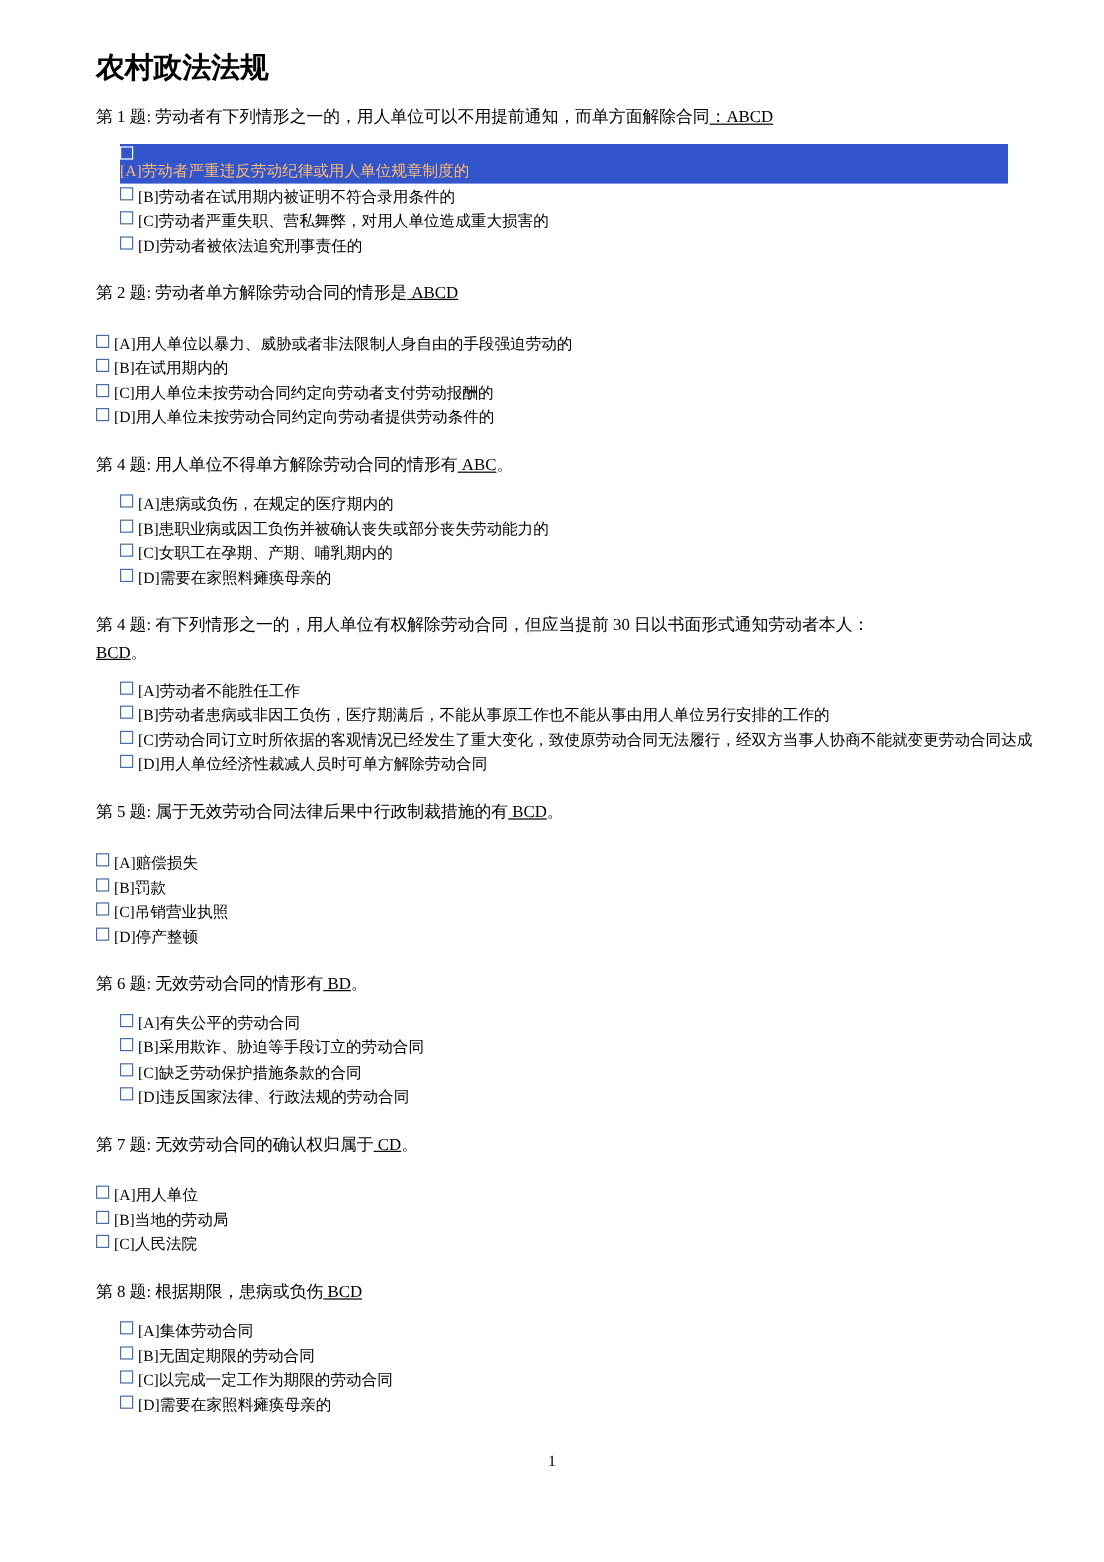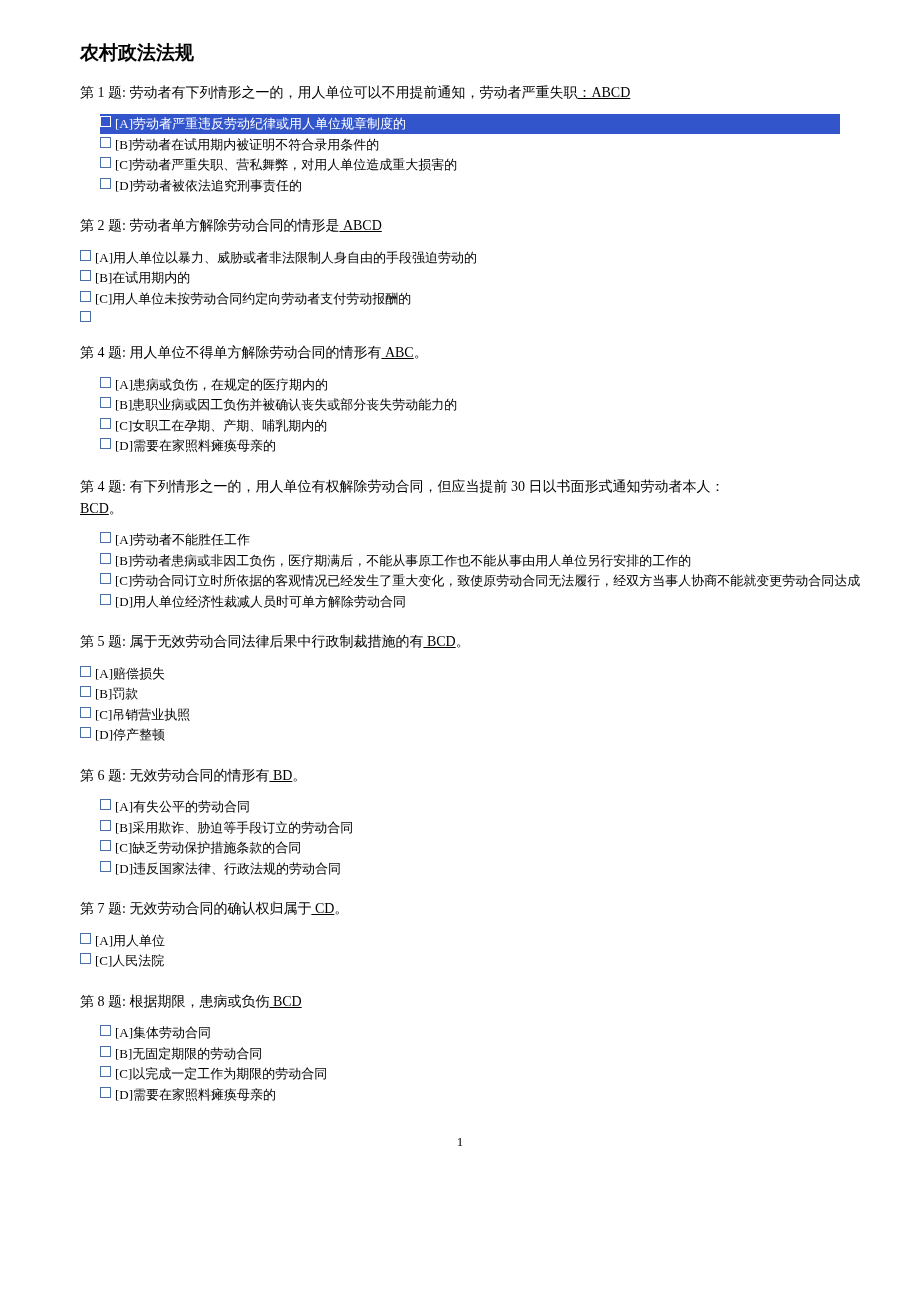--- a/index.html
+++ b/index.html
@@ -6,41 +6,42 @@
       font-family: "SimSun", "宋体", serif;
       font-size: 13px;
       color: #000;
       background: #fff;
       margin: 0;
       padding: 40px 80px;
       width: 920px;
       box-sizing: border-box;
     }
     h1 {
-      font-size: 19px;
+      font-size: 24px;
       font-weight: bold;
       margin: 0 0 16px 0;
     }
     .question {
       margin-bottom: 20px;
     }
     .q-prompt {
       font-size: 14px;
       margin-bottom: 10px;
       line-height: 1.6;
     }
     .answer {
       text-decoration: underline;
       text-align: center;
     }
     .options {
       padding-left: 20px;
     }
     .options.no-indent {
       padding-left: 0;
+      margin-top: 20px;
     }
     .option-row {
       display: flex;
       align-items: flex-start;
       line-height: 1.5;
       margin-bottom: 1px;
     }
     .checkbox-icon {
       display: inline-block;
       width: 11px;
@@ -49,40 +50,41 @@
       margin-right: 4px;
       margin-top: 2px;
       flex-shrink: 0;
       box-sizing: border-box;
     }
     .option-text {
       white-space: nowrap;
     }
     .highlighted {
       background: #3355cc;
-      color: #ffffff;
+      color: #fdba74;
+      flex-direction: column;
     }
     .highlighted .checkbox-icon {
       border-color: #fff;
       background: #3355cc;
     }
     .page-number {
       text-align: center;
       margin-top: 30px;
       font-size: 13px;
     }
   </style>
 </head>
 <body>
 
 <h1>农村政法法规</h1>
 
 <div id="questions-container">
     <div class="question">
-      <div class="q-prompt"><span>第 1 题:   </span><span>劳动者有下列情形之一的，用人单位可以不用提前通知，劳动者严重失职</span><span class="answer">：ABCD</span></div>
+      <div class="q-prompt"><span>第 1 题:   </span><span>劳动者有下列情形之一的，用人单位可以不用提前通知，而单方面解除合同</span><span class="answer">：ABCD</span></div>
       <div class="options">
         <div class="option-row highlighted">
           <span class="checkbox-icon"></span>
           <span class="option-text">[A]劳动者严重违反劳动纪律或用人单位规章制度的</span>
         </div>
         <div class="option-row">
           <span class="checkbox-icon"></span>
           <span class="option-text">[B]劳动者在试用期内被证明不符合录用条件的</span>
         </div>
         <div class="option-row">
@@ -105,20 +107,21 @@
         <div class="option-row">
           <span class="checkbox-icon"></span>
           <span class="option-text">[B]在试用期内的</span>
         </div>
         <div class="option-row">
           <span class="checkbox-icon"></span>
           <span class="option-text">[C]用人单位未按劳动合同约定向劳动者支付劳动报酬的</span>
         </div>
         <div class="option-row">
           <span class="checkbox-icon"></span>
+          <span class="option-text">[D]用人单位未按劳动合同约定向劳动者提供劳动条件的</span>
         </div>
       </div>
     </div>
     <div class="question">
       <div class="q-prompt"><span>第 4 题:   </span><span>用人单位不得单方解除劳动合同的情形有</span><span class="answer"> ABC</span><span>。</span></div>
       <div class="options">
         <div class="option-row">
           <span class="checkbox-icon"></span>
           <span class="option-text">[A]患病或负伤，在规定的医疗期内的</span>
         </div>
@@ -201,20 +204,24 @@
     </div>
     <div class="question">
       <div class="q-prompt"><span>第 7 题:   </span><span>无效劳动合同的确认权归属于</span><span class="answer"> CD</span><span>。</span></div>
       <div class="options no-indent">
         <div class="option-row">
           <span class="checkbox-icon"></span>
           <span class="option-text">[A]用人单位</span>
         </div>
         <div class="option-row">
           <span class="checkbox-icon"></span>
+          <span class="option-text">[B]当地的劳动局</span>
+        </div>
+        <div class="option-row">
+          <span class="checkbox-icon"></span>
           <span class="option-text">[C]人民法院</span>
         </div>
       </div>
     </div>
     <div class="question">
       <div class="q-prompt"><span>第 8 题:   </span><span>根据期限，患病或负伤</span><span class="answer"> BCD</span></div>
       <div class="options">
         <div class="option-row">
           <span class="checkbox-icon"></span>
           <span class="option-text">[A]集体劳动合同</span>

